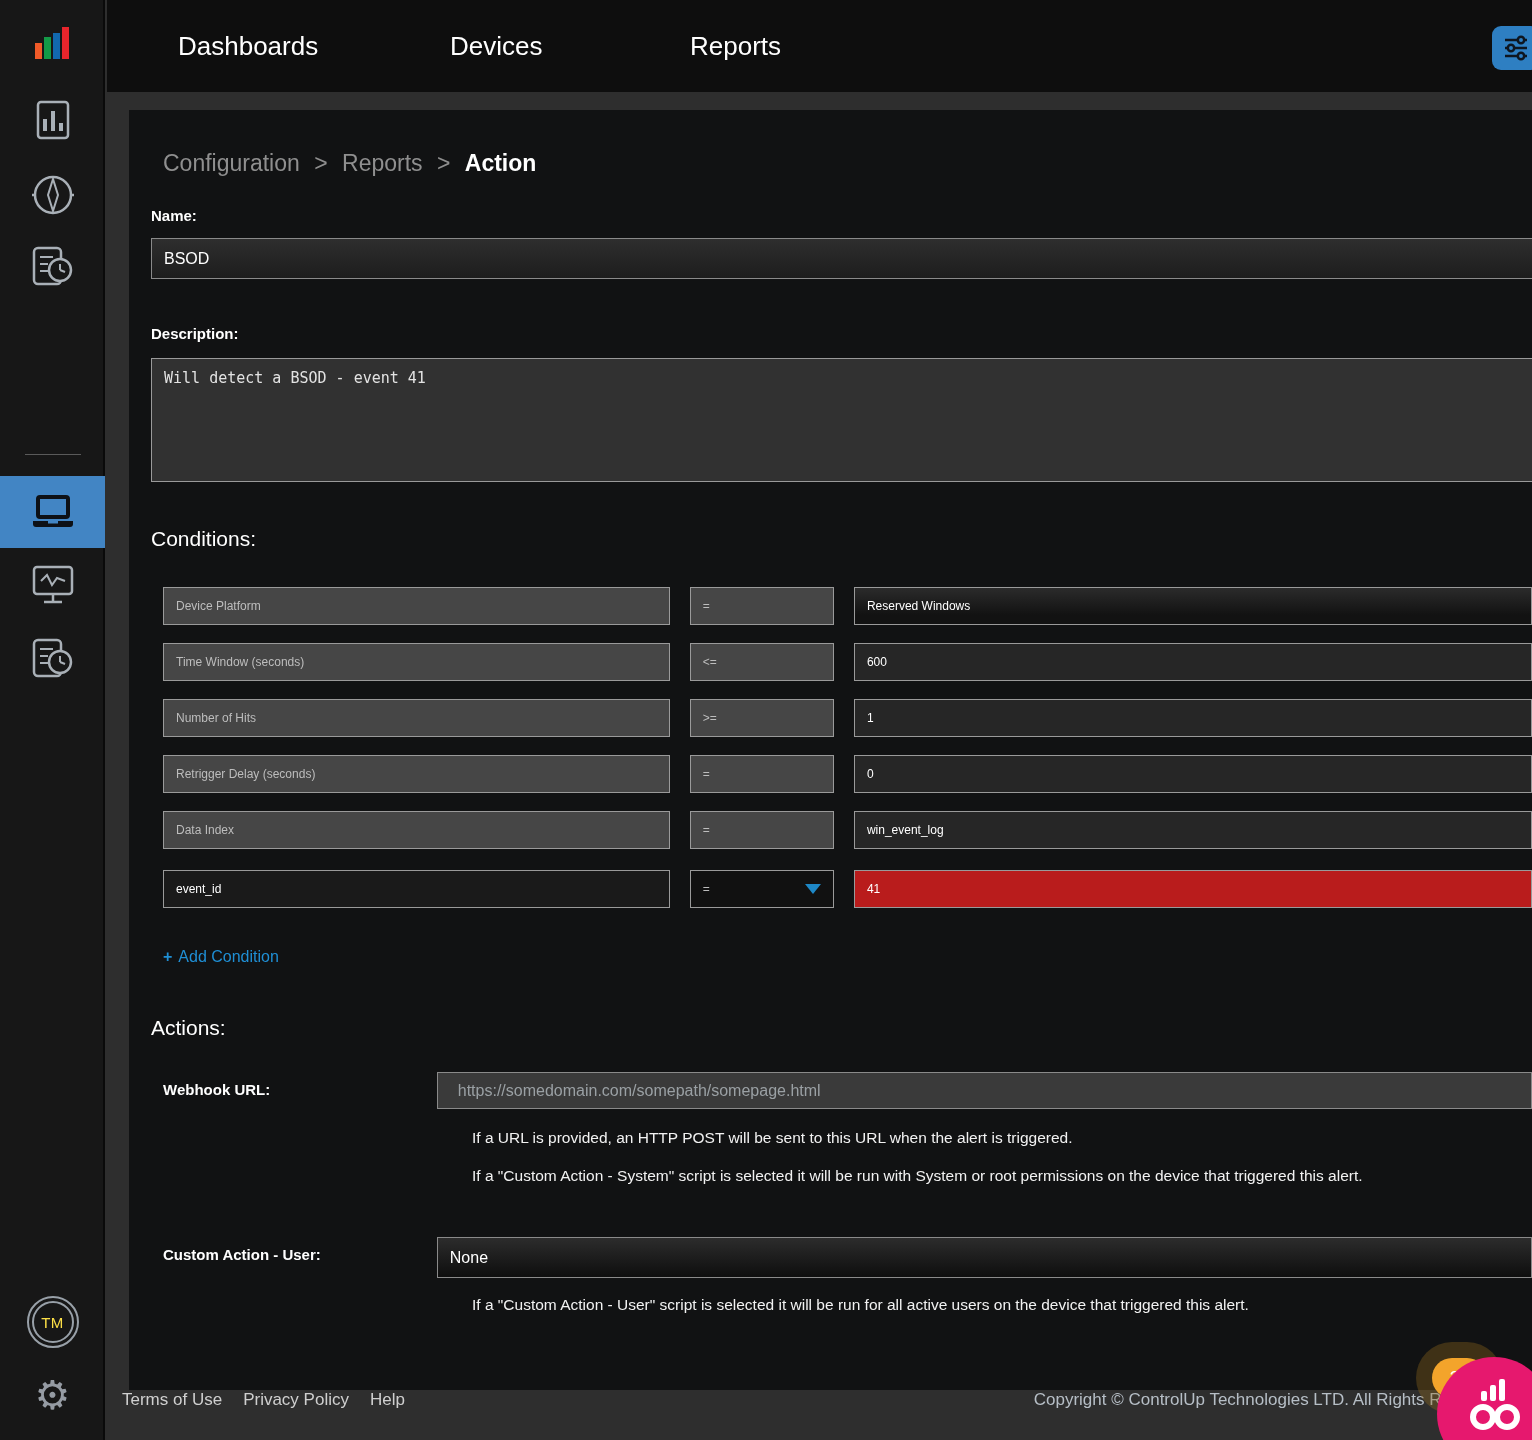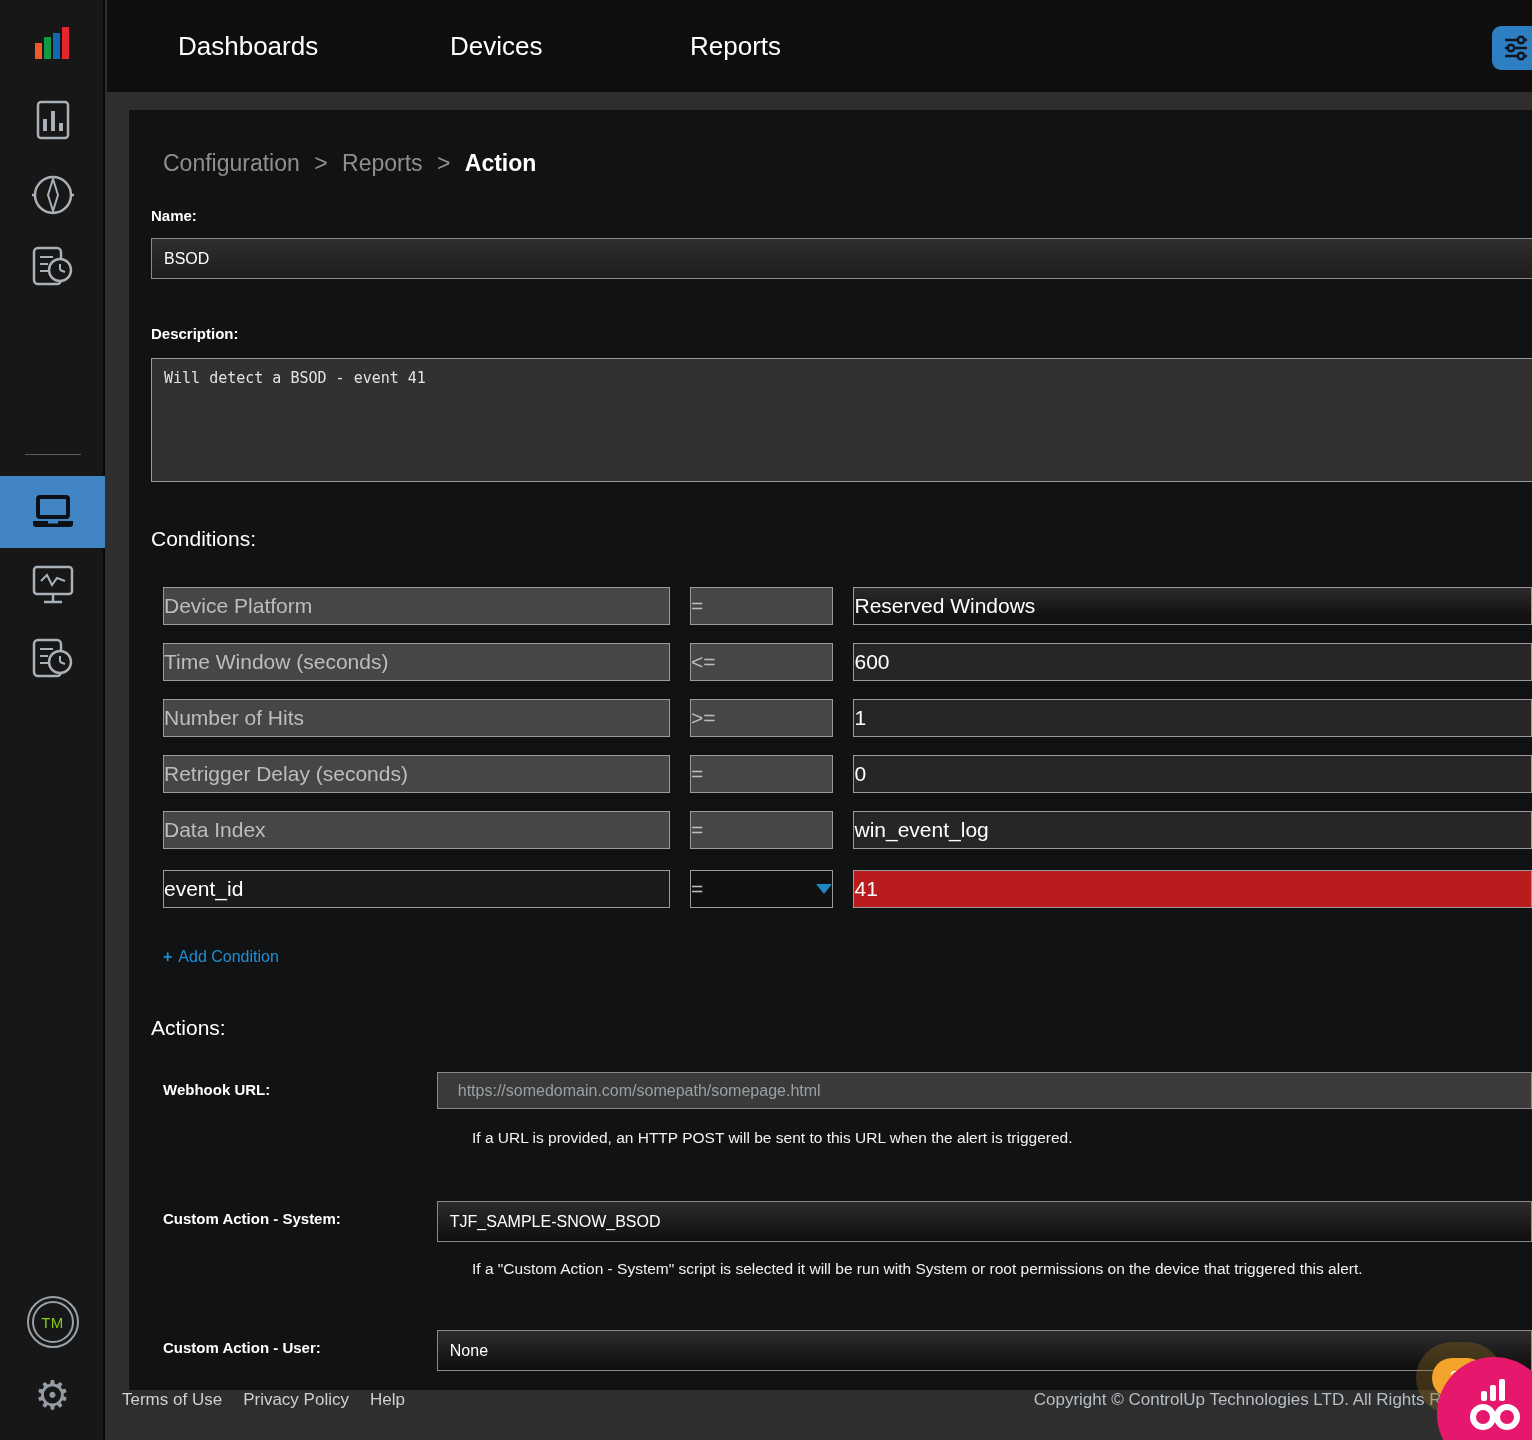--- a/index.html
+++ b/index.html
@@ -11,21 +11,21 @@
              background:#171717; border-right:2px solid #0a0a0a; z-index:30; }
   .side-item { position:absolute; left:0; width:105px; display:flex;
                align-items:center; justify-content:center; background:none; border:none; cursor:pointer; }
   .side-divider { position:absolute; left:25px; top:454px; width:56px; height:1px; background:#5a5a5a; }
   .side-active { position:absolute; left:0; top:476px; width:105px; height:72px;
                  background:#4285c4; display:flex; align-items:center; justify-content:center; cursor:pointer; }
   .avatar-ring { width:52px; height:52px; border:2px solid #98a0a8; border-radius:50%;
                  display:flex; align-items:center; justify-content:center; }
   .avatar-inner { width:42px; height:42px; border:2px solid #98a0a8; border-radius:50%;
                   display:flex; align-items:center; justify-content:center;
-                  color:#84cc16; font-size:15px; letter-spacing:.5px; }
+                  color:#fde047; font-size:15px; letter-spacing:.5px; }
   .gear-glyph { font-size:40px; color:#959ba3; line-height:1; }
 
   
   .topnav { position:absolute; left:107px; top:0; width:1425px; height:92px; background:#0e0e0e; z-index:20; }
   .nav-item { position:absolute; top:0; height:92px; display:flex; align-items:center;
               color:#ffffff; font-size:26px; font-weight:500; cursor:pointer; }
   .nav-item.n0 { left:71px; } .nav-item.n1 { left:343px; } .nav-item.n2 { left:583px; }
   .filter-btn { position:absolute; top:26px; right:-8px; width:48px; height:44px;
                 background:#2e7fc2; border:none; border-radius:9px; cursor:pointer;
                 display:flex; align-items:center; justify-content:center; }
@@ -47,21 +47,21 @@
   .desc-area { display:block; margin:16px 0 0 22px; width:1400px; height:124px;
                background:#313131; border:1px solid #9a9a9a; color:#e3e3e3;
                font-family:"DejaVu Sans Mono","Liberation Mono",monospace; font-size:15px;
                padding:10px 12px; resize:none; outline:none; }
 
   .section-heading { margin:45px 0 0 22px; color:#ffffff; font-size:21px; }
 
   .cond-rows { margin-top:36px; }
   .cond-row { display:flex; margin:0 0 18px 34px; height:38px; }
   .cond-row.last { margin-top:21px; }
-  .cell { border:1px solid #9a9a9a; font-size:21px; display:flex; align-items:center; padding:0 0; }
+  .cell { border:1px solid #9a9a9a; font-size:12px; display:flex; align-items:center; padding:0 12px; }
   .cell.fld { width:523px; }
   .cell.op  { width:148px; margin-left:20px; justify-content:space-between; }
   .cell.val { width:700px; margin-left:20px; color:#ffffff; }
   .locked .fld, .locked .op { background:#464646; color:#bdbdbd; }
   .locked .val { background:#262626; }
   .val.sel { background:linear-gradient(180deg,#2b2b2b 0%,#121212 75%); }
   .unlocked .fld { background:#1a1a1a; color:#ffffff; }
   .unlocked .op  { background:#111111; color:#bdbdbd; }
   .unlocked .val { background:#b91c1c; }
   .caret { width:0; height:0; border-left:8px solid transparent; border-right:8px solid transparent;
@@ -278,24 +278,20 @@
   </div>
 
   <div class="section-heading actions-heading">Actions:</div>
 
   <div class="action-row">
     <div class="a-label">Webhook URL:</div>
     <input class="webhook-input" type="text" placeholder="https://somedomain.com/somepath/somepage.html" style="">
   </div>
   <div class="help">If a URL is provided, an HTTP POST will be sent to this URL when the alert is triggered.</div>
 
-  <div class="action-row sys">
-    <div class="a-label">Custom Action - System:</div>
-    <div class="sel-box">TJF_SAMPLE-SNOW_BSOD</div>
-  </div>
   <div class="help tight">If a "Custom Action - System" script is selected it will be run with System or root permissions on the device that triggered this alert.</div>
 
   <div class="action-row usr">
     <div class="a-label">Custom Action - User:</div>
     <div class="sel-box">None</div>
   </div>
   <div class="help tight">
     <div>If a "Custom Action - User" script is selected it will be run for all active users on the device that triggered this alert.</div>
 
   </div>

